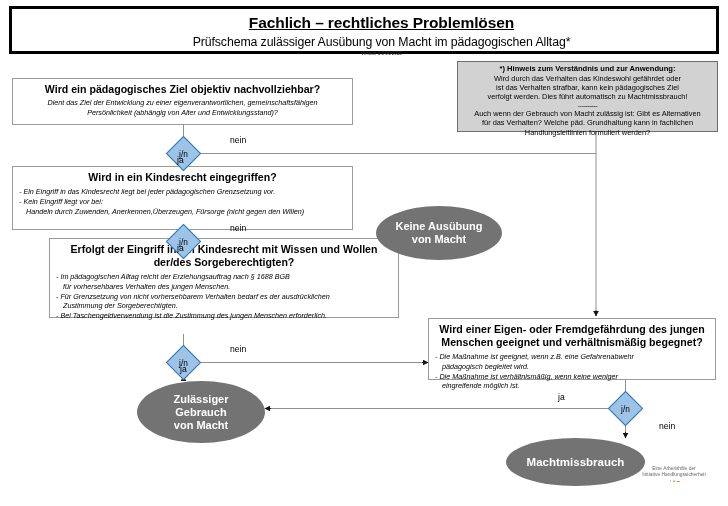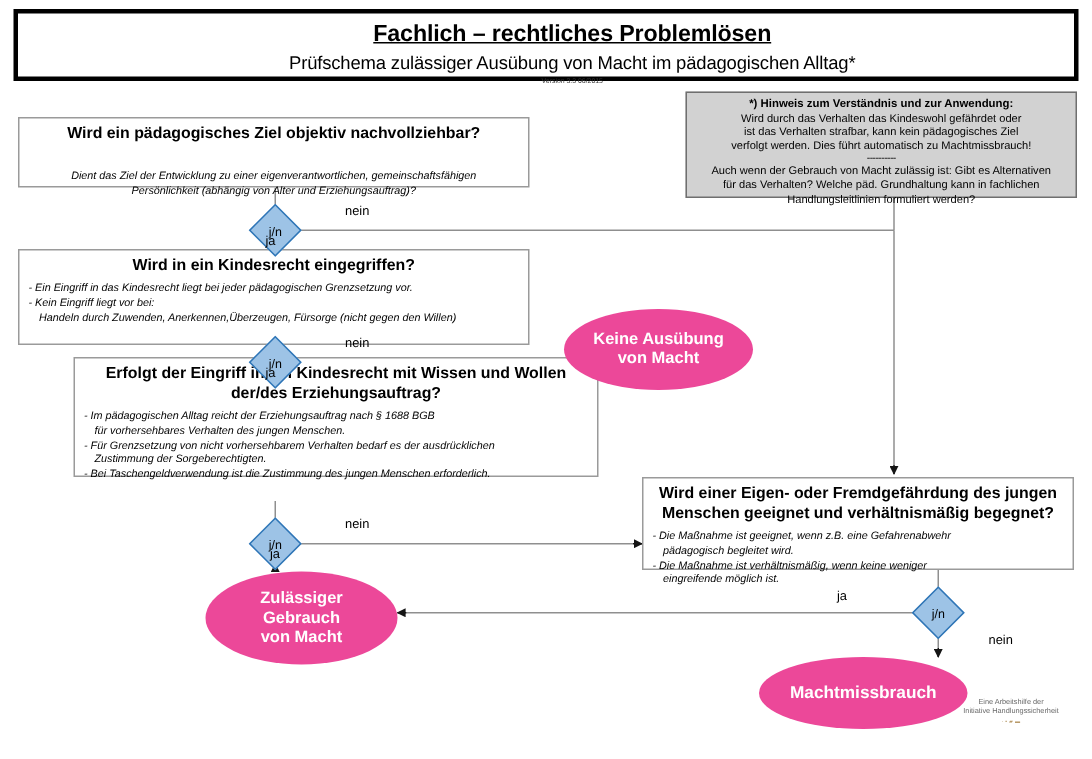--- a/index.html
+++ b/index.html
@@ -66,21 +66,21 @@
     color: #000000;
     text-align: center;
     line-height: 13px;
   }
   .qbox .q-note {
     font-size: 7.2px;
     font-style: italic;
     color: #000000;
     text-align: center;
     line-height: 9.6px;
-    margin-top: 16px;
+    margin-top: 2px;
   }
   .qbox .q-list {
     font-size: 7.2px;
     font-style: italic;
     color: #000000;
     text-align: left;
     line-height: 9.8px;
     margin-top: 3px;
   }
   .qbox .q-list div { white-space: nowrap; }
@@ -118,21 +118,21 @@
   #hintbox .h-sep {
     font-size: 7px;
     color: #000000;
     line-height: 7px;
     letter-spacing: -0.4px;
   }
 
   
   .ellipse {
     position: absolute;
-    background: #ec4899;
+    background: #737373;
     border-radius: 50%;
     color: #ffffff;
     display: flex;
     align-items: center;
     justify-content: center;
     text-align: center;
     font-weight: bold;
     box-sizing: border-box;
   }
   .ellipse .etext { line-height: 13px; font-size: 11px; }
@@ -271,37 +271,37 @@
     <div class="h-sep">----------</div>
     <div class="h-line">Auch wenn der Gebrauch von Macht zulässig ist: Gibt es Alternativen</div>
     <div class="h-line">für das Verhalten? Welche päd. Grundhaltung kann in fachlichen</div>
     <div class="h-line">Handlungsleitlinien formuliert werden?</div>
   </div>
 
   <div class="qbox" id="box1">
     <div class="q-title">Wird ein pädagogisches Ziel objektiv nachvollziehbar?</div>
     <div class="q-note">
       <div>Dient das Ziel der Entwicklung zu einer eigenverantwortlichen, gemeinschaftsfähigen</div>
-      <div>Persönlichkeit (abhängig von Alter und Erziehungsauftrag)?</div>
+      <div>Persönlichkeit (abhängig von Alter und Entwicklungsstand)?</div>
     </div>
   </div>
 
   <div class="qbox" id="box2">
     <div class="q-title">Wird in ein Kindesrecht eingegriffen?</div>
     <div class="q-list">
       <div>- Ein Eingriff in das Kindesrecht liegt bei jeder pädagogischen Grenzsetzung vor.</div>
       <div>- Kein Eingriff liegt vor bei:</div>
       <div class="indent">Handeln durch Zuwenden, Anerkennen,Überzeugen, Fürsorge (nicht gegen den Willen)</div>
     </div>
   </div>
 
   <div class="qbox" id="box3">
     <div class="q-title">
       <div>Erfolgt der Eingriff in ein Kindesrecht mit Wissen und Wollen</div>
-      <div>der/des Erziehungsauftrag?</div>
+      <div>der/des Sorgeberechtigten?</div>
     </div>
     <div class="q-list">
       <div>- Im pädagogischen Alltag reicht der Erziehungsauftrag nach § 1688 BGB</div>
       <div class="indent">für vorhersehbares Verhalten des jungen Menschen.</div>
       <div>- Für Grenzsetzung von nicht vorhersehbarem Verhalten bedarf es der ausdrücklichen</div>
       <div class="indent">Zustimmung der Sorgeberechtigten.</div>
       <div>- Bei Taschengeldverwendung ist die Zustimmung des jungen Menschen erforderlich.</div>
     </div>
   </div>
 

